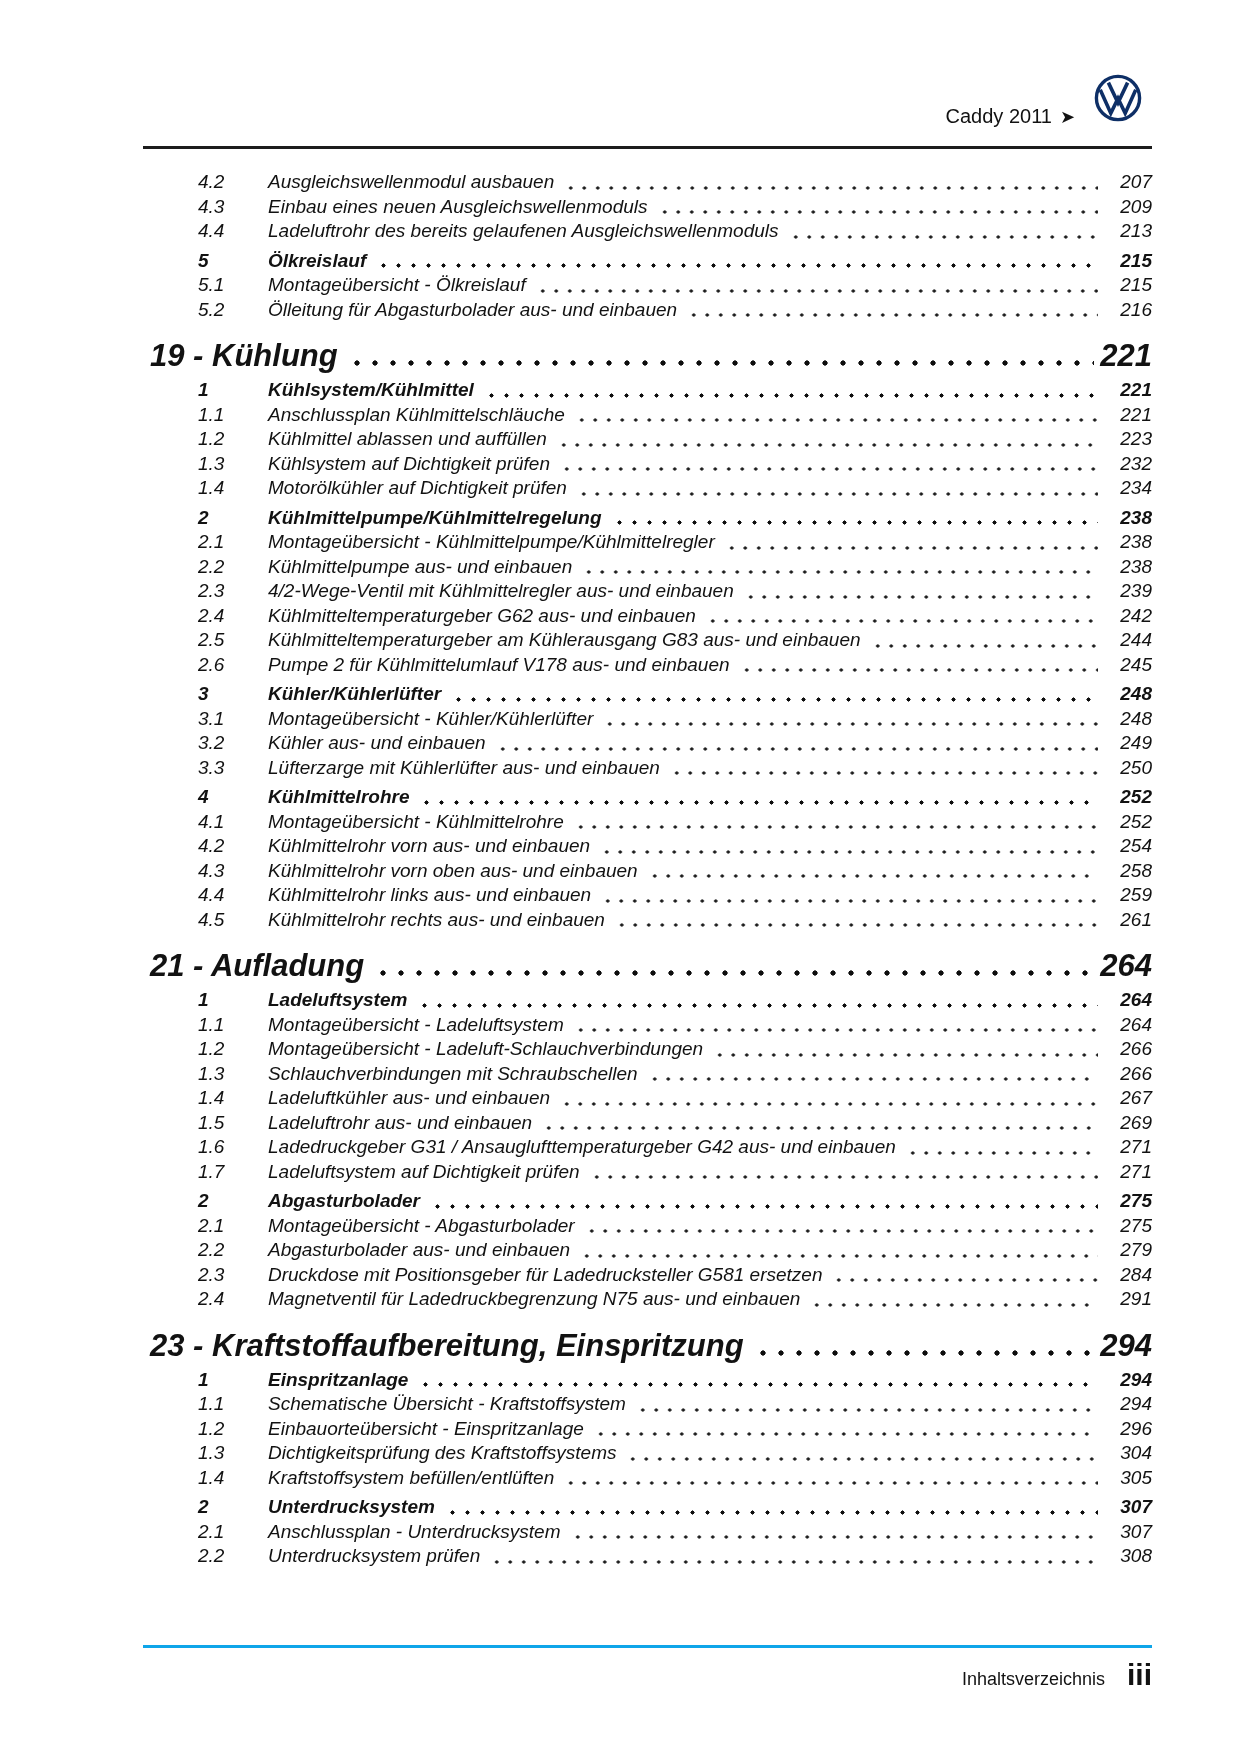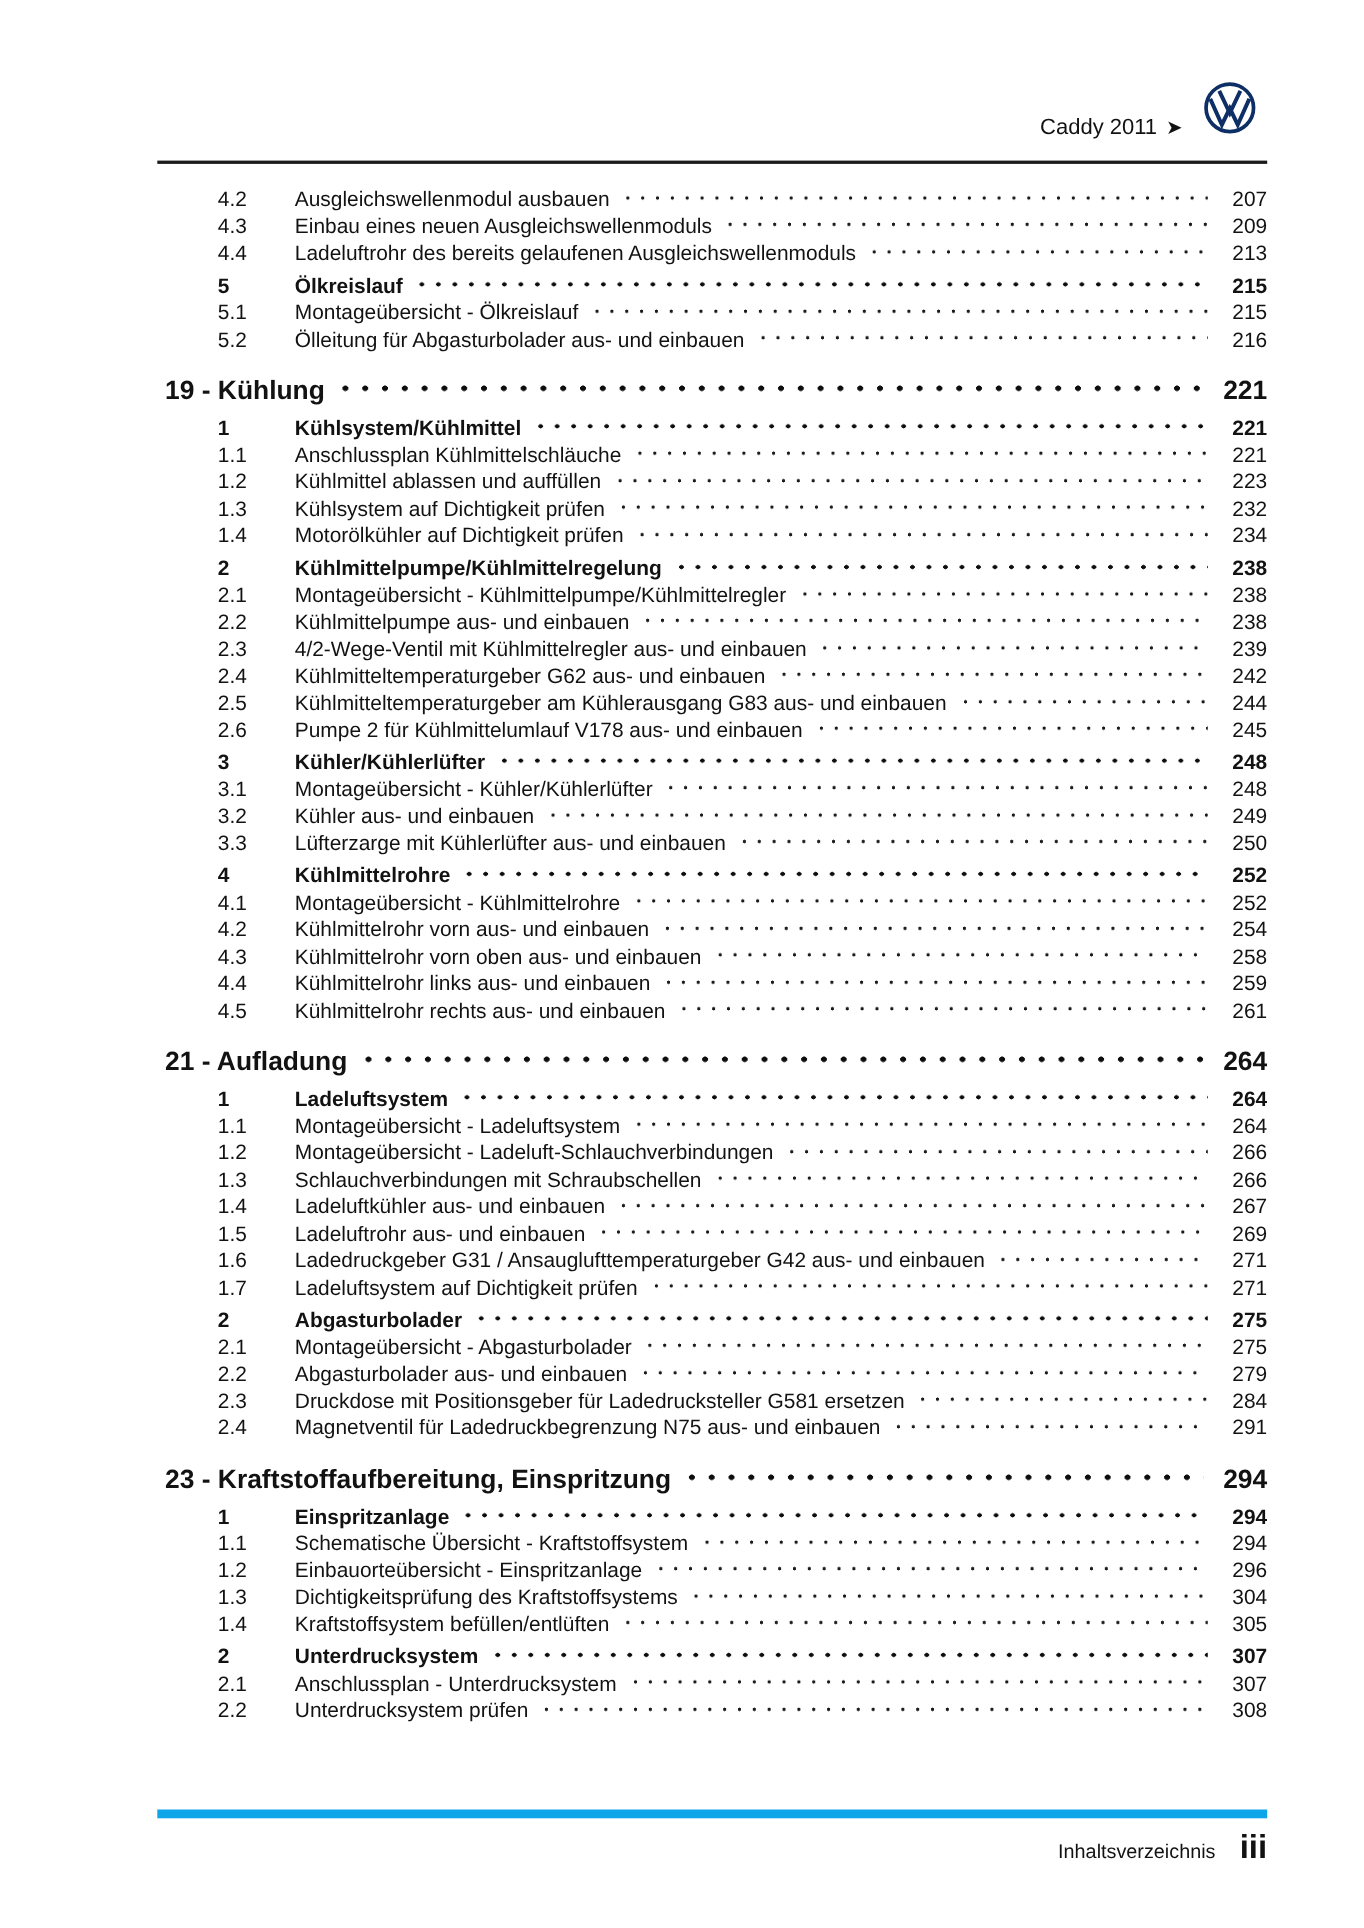--- a/index.html
+++ b/index.html
@@ -12,43 +12,43 @@
   
   .header{position:relative;height:146px;border-bottom:3px solid #1c1c1c;}
   .header-text{position:absolute;right:77px;top:84px;text-align:right;
     font-size:20px;line-height:25px;white-space:nowrap;margin-top:20px;}
   .model-line{display:block;}
   .arrow{display:inline-block;margin-left:8px;font-size:18px;}
   .logo{position:absolute;right:10px;top:74px;width:48px;height:48px;}
 
   
   .toc{padding-top:21px;}
-  .row{display:flex;align-items:center;}
+  .row{display:flex;align-items:flex-end;font-style:italic;}
   .entry{font-size:19px;line-height:24.5px;padding-left:55px;}
   .entry .num{flex:none;width:70px;}
   .entry .title{flex:none;white-space:nowrap;}
   .sec{font-weight:bold;margin-top:5px;}
   .pg{flex:none;min-width:48px;text-align:right;}
 
   .dots{flex:1 1 auto;min-width:16px;height:4px;margin:0 6px 5px 8px;
     background-image:radial-gradient(circle,#1b1b1b 1.45px,transparent 1.75px);
     background-size:13.5px 4px;background-repeat:repeat-x;background-position:2px center;}
   .sec .dots{height:5px;
     background-image:radial-gradient(circle,#0d0d0d 1.9px,transparent 2.2px);
     background-size:15px 5px;}
-  .chapter{font-size:24px;font-weight:bold;line-height:32px;
+  .chapter{font-size:31px;font-weight:bold;line-height:32px;
     margin-top:18px;margin-bottom:6px;padding-left:7px;}
   .chapter .dots{height:6px;margin-bottom:6px;
     background-image:radial-gradient(circle,#0d0d0d 2.4px,transparent 2.8px);
     background-size:18px 6px;}
   .chapter .pg{min-width:52px;}
 
   
   .footer{position:absolute;left:143px;right:88px;top:1645px;
-    border-top:8px solid #0ea5e9;}
+    border-top:3px solid #0ea5e9;}
   .footer-inner{display:flex;justify-content:flex-end;align-items:baseline;
     padding-top:12px;}
   .footer-label{font-size:18px;}
   .footer-page{font-size:30px;font-weight:bold;margin-left:22px;line-height:30px;}
 </style>
 </head>
 <body>
 
 <div class="page">
 

